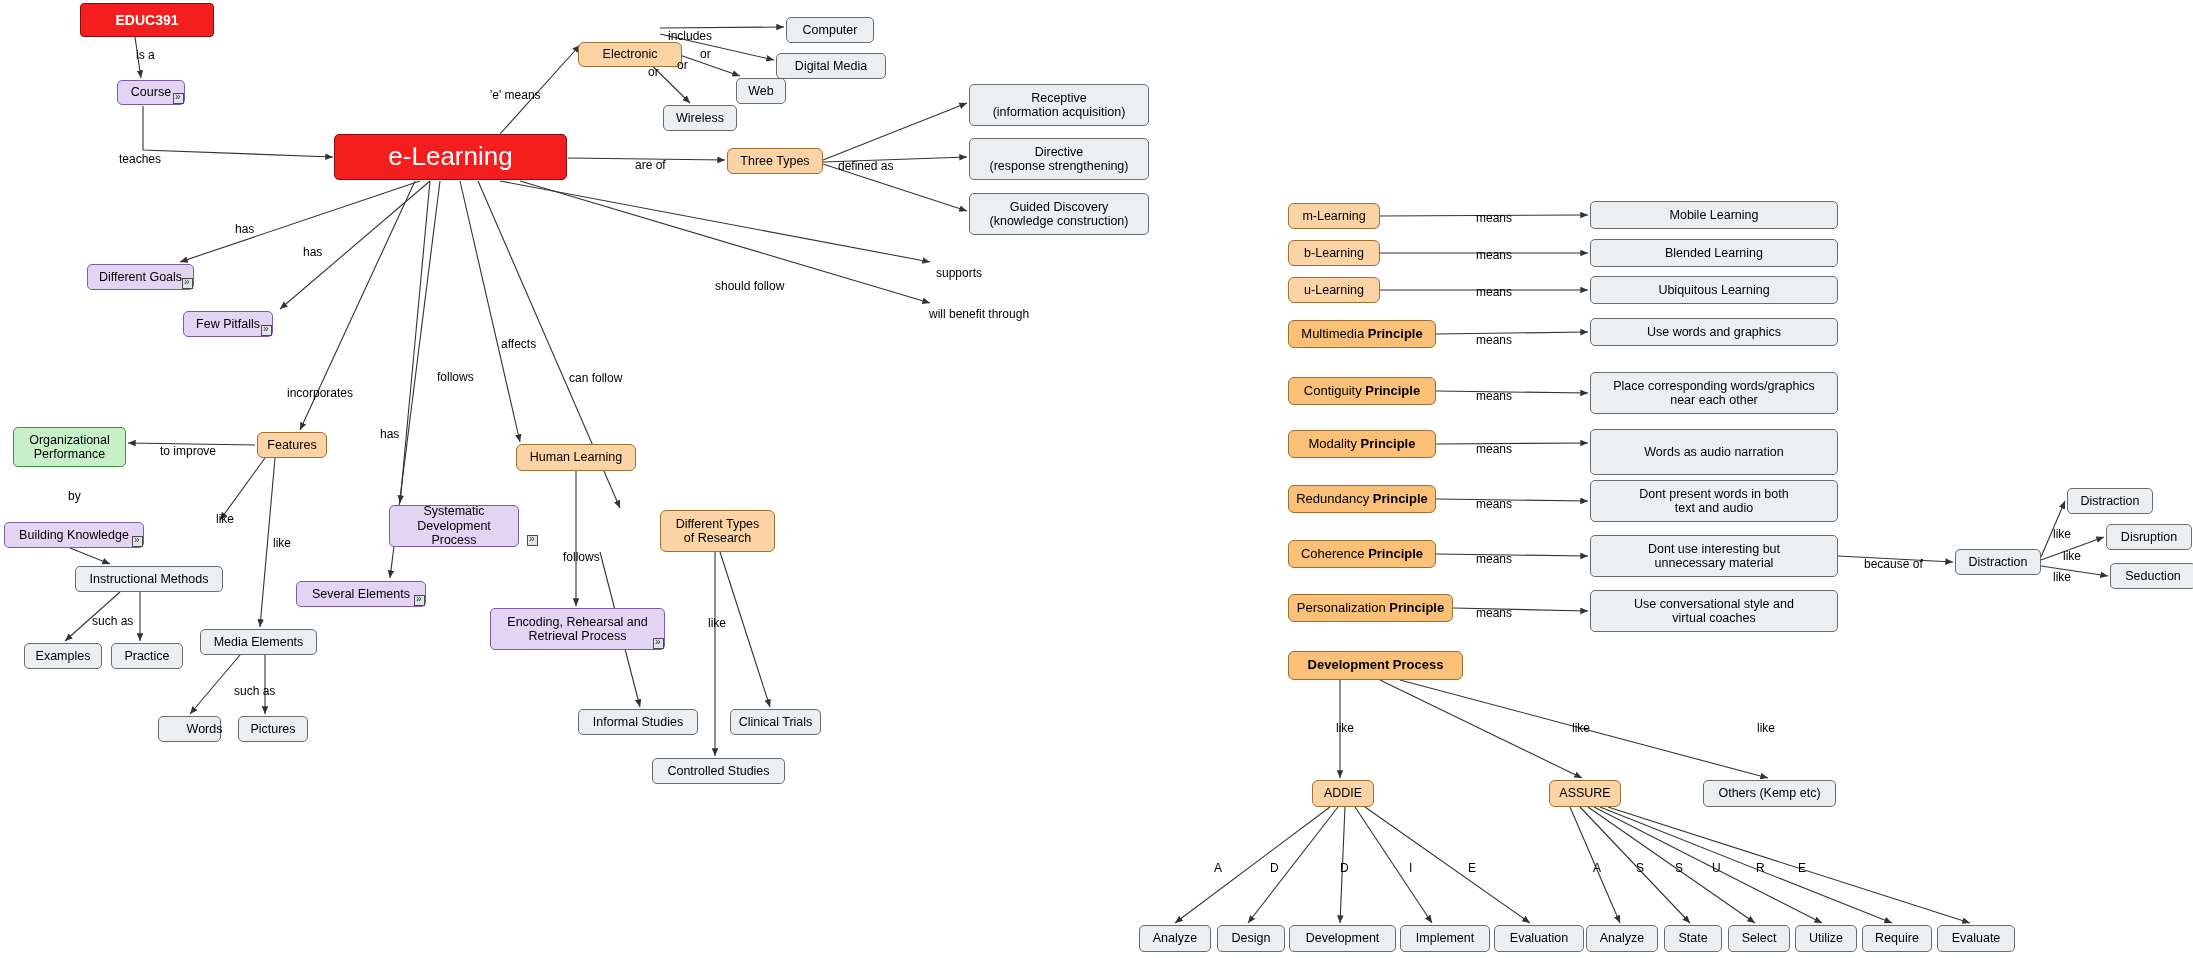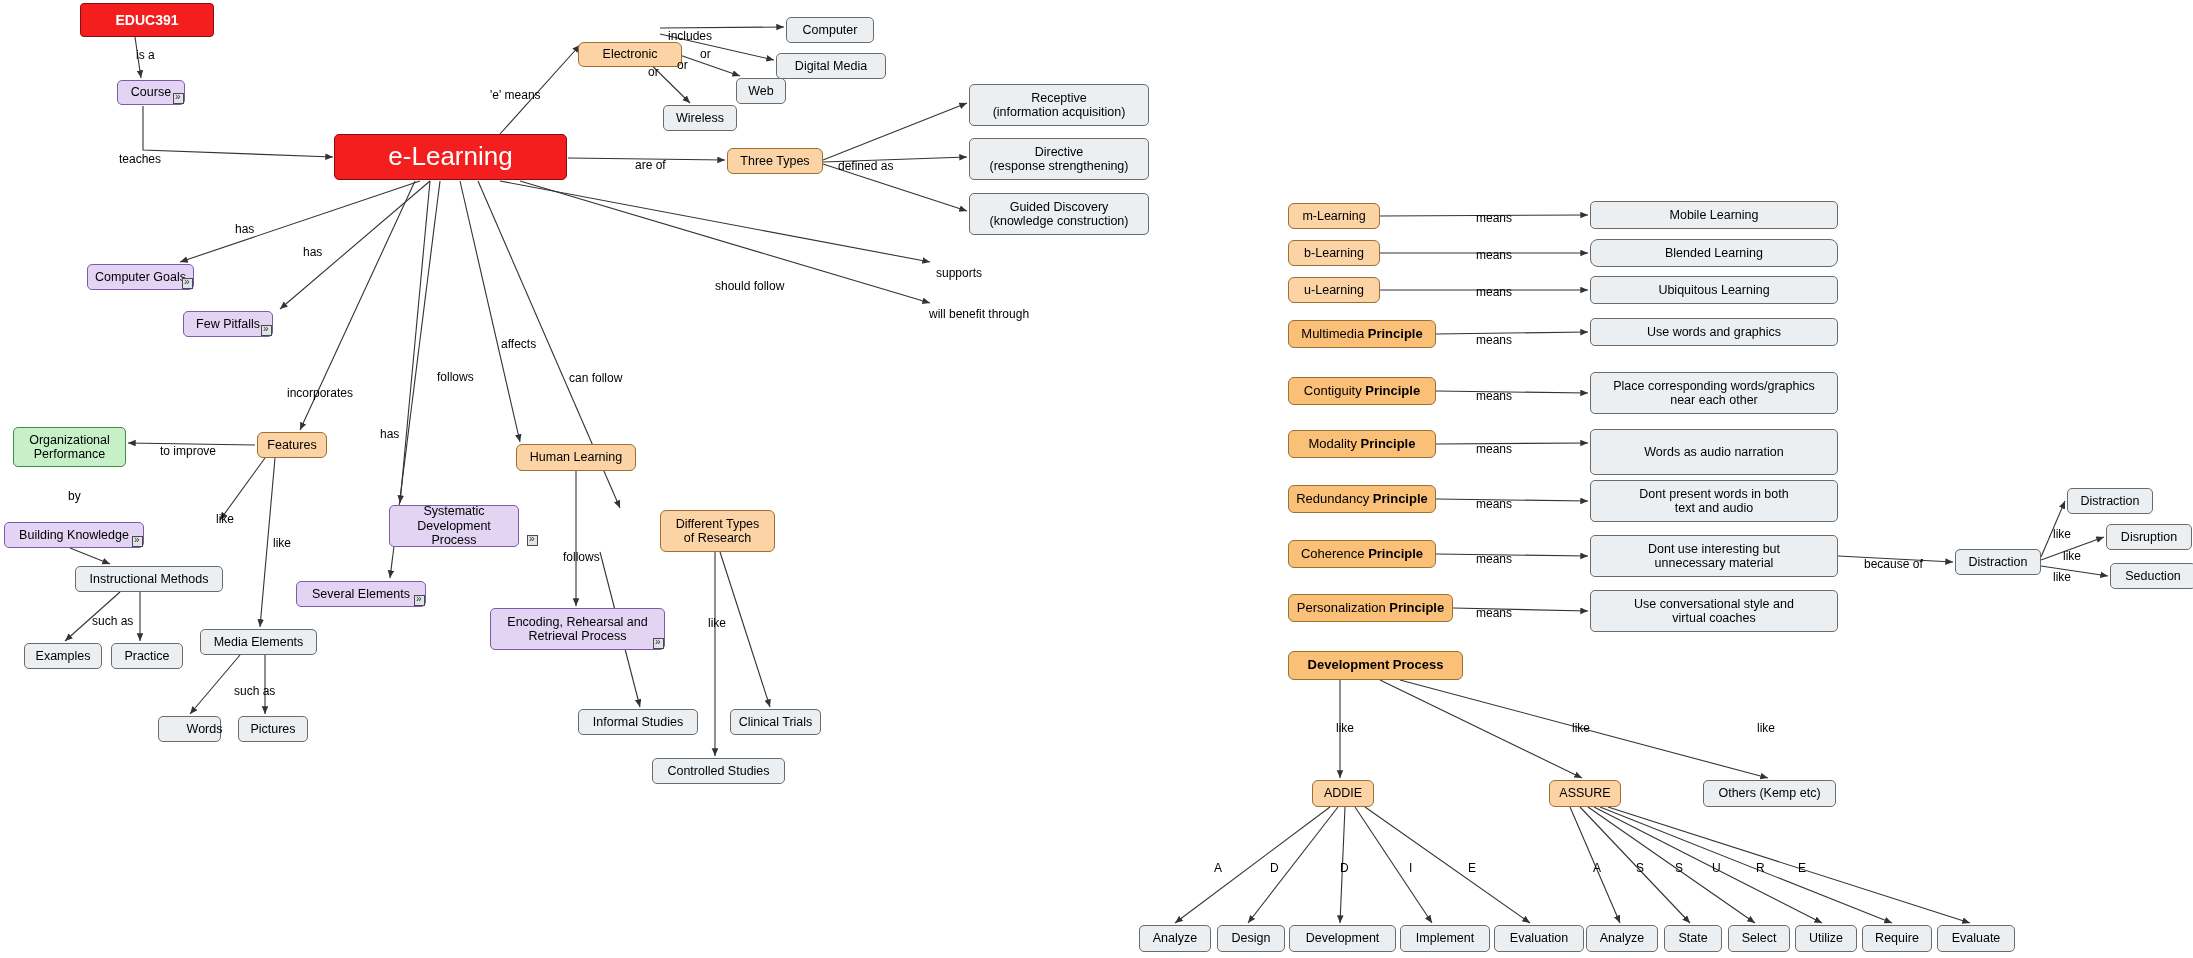--- a/index.html
+++ b/index.html
@@ -197,21 +197,21 @@
       <div class="node plain" style="left: 776px; top: 53px; width: 110px; height: 26px;">Digital Media</div>
       <div class="node plain" style="left: 736px; top: 78px; width: 50px; height: 26px;">Web</div>
       <div class="node plain" style="left: 663px; top: 105px; width: 74px; height: 26px;">Wireless</div>
       <div class="node orange" style="left: 727px; top: 148px; width: 96px; height: 26px;">Three Types</div>
       <div class="node plain" style="left: 969px; top: 84px; width: 180px; height: 42px;">Receptive
 (information acquisition)</div>
       <div class="node plain" style="left: 969px; top: 138px; width: 180px; height: 42px;">Directive
 (response strengthening)</div>
       <div class="node plain" style="left: 969px; top: 193px; width: 180px; height: 42px;">Guided Discovery
 (knowledge construction)</div>
-      <div class="node purple" style="left: 87px; top: 264px; width: 107px; height: 26px;">Computer Goals</div>
+      <div class="node purple" style="left: 87px; top: 264px; width: 107px; height: 26px;">Different Goals</div>
       <div class="marker" style="left: 182px; top: 278px;"></div>
       <div class="node purple" style="left: 183px; top: 311px; width: 90px; height: 26px;">Few Pitfalls</div>
       <div class="marker" style="left: 261px; top: 325px;"></div>
       <div class="node orange" style="left: 257px; top: 432px; width: 70px; height: 26px;">Features</div>
       <div class="node green" style="left: 13px; top: 427px; width: 113px; height: 40px;">Organizational
 Performance</div>
       <div class="node purple" style="left: 4px; top: 522px; width: 140px; height: 26px;">Building Knowledge</div>
       <div class="marker" style="left: 132px; top: 536px;"></div>
       <div class="node plain" style="left: 75px; top: 566px; width: 148px; height: 26px;">Instructional Methods</div>
       <div class="node plain" style="left: 24px; top: 643px; width: 78px; height: 26px;">Examples</div>
@@ -237,21 +237,21 @@
       <div class="node orange" style="left: 1288px; top: 240px; width: 92px; height: 26px;">b-Learning</div>
       <div class="node orange" style="left: 1288px; top: 277px; width: 92px; height: 26px;">u-Learning</div>
       <div class="node orange-strong" style="left: 1288px; top: 320px; width: 148px; height: 28px;"><span class="lead">Multimedia&nbsp;</span><b>Principle</b></div>
       <div class="node orange-strong" style="left: 1288px; top: 377px; width: 148px; height: 28px;"><span class="lead">Contiguity&nbsp;</span><b>Principle</b></div>
       <div class="node orange-strong" style="left: 1288px; top: 430px; width: 148px; height: 28px;"><span class="lead">Modality&nbsp;</span><b>Principle</b></div>
       <div class="node orange-strong" style="left: 1288px; top: 485px; width: 148px; height: 28px;"><span class="lead">Redundancy&nbsp;</span><b>Principle</b></div>
       <div class="node orange-strong" style="left: 1288px; top: 540px; width: 148px; height: 28px;"><span class="lead">Coherence&nbsp;</span><b>Principle</b></div>
       <div class="node orange-strong" style="left: 1288px; top: 594px; width: 165px; height: 28px;"><span class="lead">Personalization&nbsp;</span><b>Principle</b></div>
       <div class="node orange-strong" style="left: 1288px; top: 651px; width: 175px; height: 29px;"><b>Development Process</b></div>
       <div class="node plain" style="left: 1590px; top: 201px; width: 248px; height: 28px;">Mobile Learning</div>
-      <div class="node plain" style="left: 1590px; top: 239px; width: 248px; height: 28px; border-radius: 8px;">Blended Learning</div>
+      <div class="node plain" style="left: 1590px; top: 239px; width: 248px; height: 28px;">Blended Learning</div>
       <div class="node plain" style="left: 1590px; top: 276px; width: 248px; height: 28px;">Ubiquitous Learning</div>
       <div class="node plain" style="left: 1590px; top: 318px; width: 248px; height: 28px;">Use words and graphics</div>
       <div class="node plain" style="left: 1590px; top: 372px; width: 248px; height: 42px;">Place corresponding words/graphics
 near each other</div>
       <div class="node plain" style="left: 1590px; top: 429px; width: 248px; height: 46px;">Words as audio narration</div>
       <div class="node plain" style="left: 1590px; top: 480px; width: 248px; height: 42px;">Dont present words in both
 text and audio</div>
       <div class="node plain" style="left: 1590px; top: 535px; width: 248px; height: 42px;">Dont use interesting but
 unnecessary material</div>
       <div class="node plain" style="left: 1590px; top: 590px; width: 248px; height: 42px;">Use conversational style and

